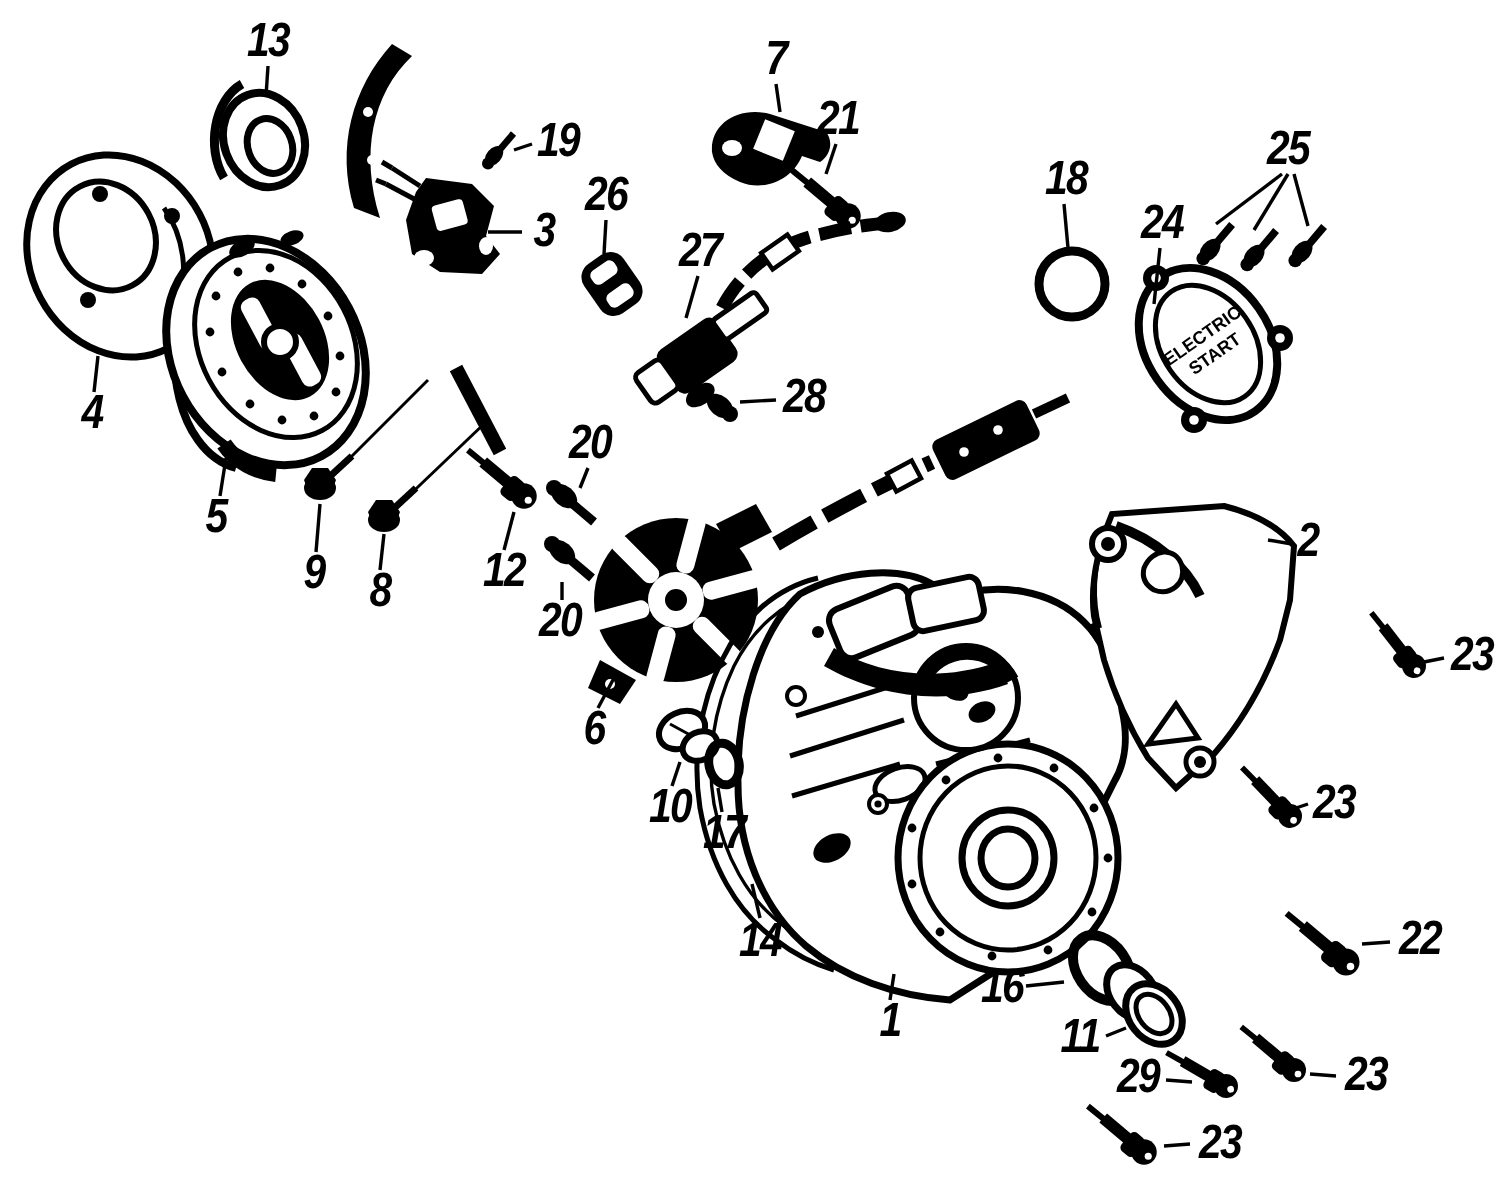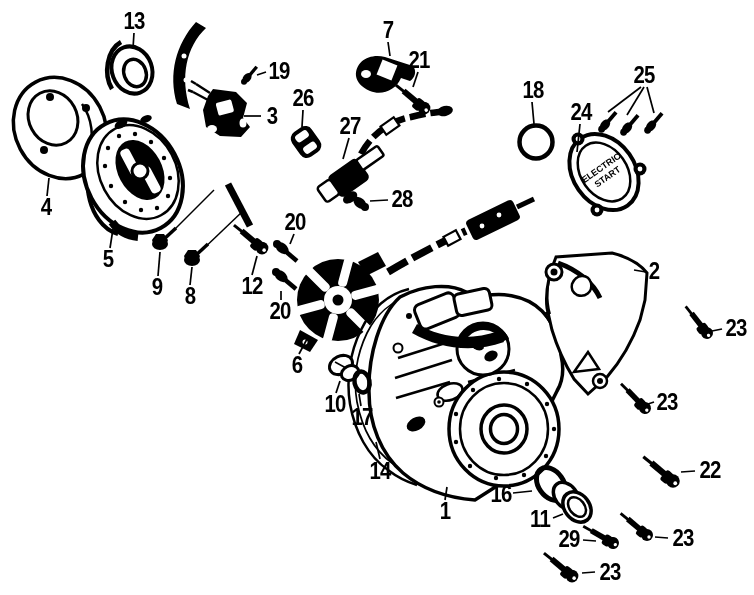--- a/index.html
+++ b/index.html
@@ -1,21 +1,21 @@
 <!DOCTYPE html>
 <html style="--ink: #000000;"><head>
 <meta charset="utf-8">
 <style>
   html,body{margin:0;padding:0;background:#fff;}
   .stage{
     position:relative;width:754px;height:595px;background:#fff;
     font-family:"Liberation Sans", sans-serif;overflow:hidden;
   }
   svg.art{position:absolute;left:0;top:0;}
-  #callout-layer{position:absolute;left:0;top:0;width:100%;height:100%;pointer-events:none;}
+  #callout-layer{position:absolute;left:0;top:0;width:100%;height:100%;pointer-events:none;font-style:italic;}
   .callout{
     position:absolute;color:#000;font-size:24px;font-weight:600;
     letter-spacing:-1px;line-height:1;white-space:nowrap;
     transform:translate(-50%,-50%) scaleX(0.85);
   }
   #leader-lines line{stroke:#000;stroke-width:1.7;}
 </style>
 </head>
 <body>
 

